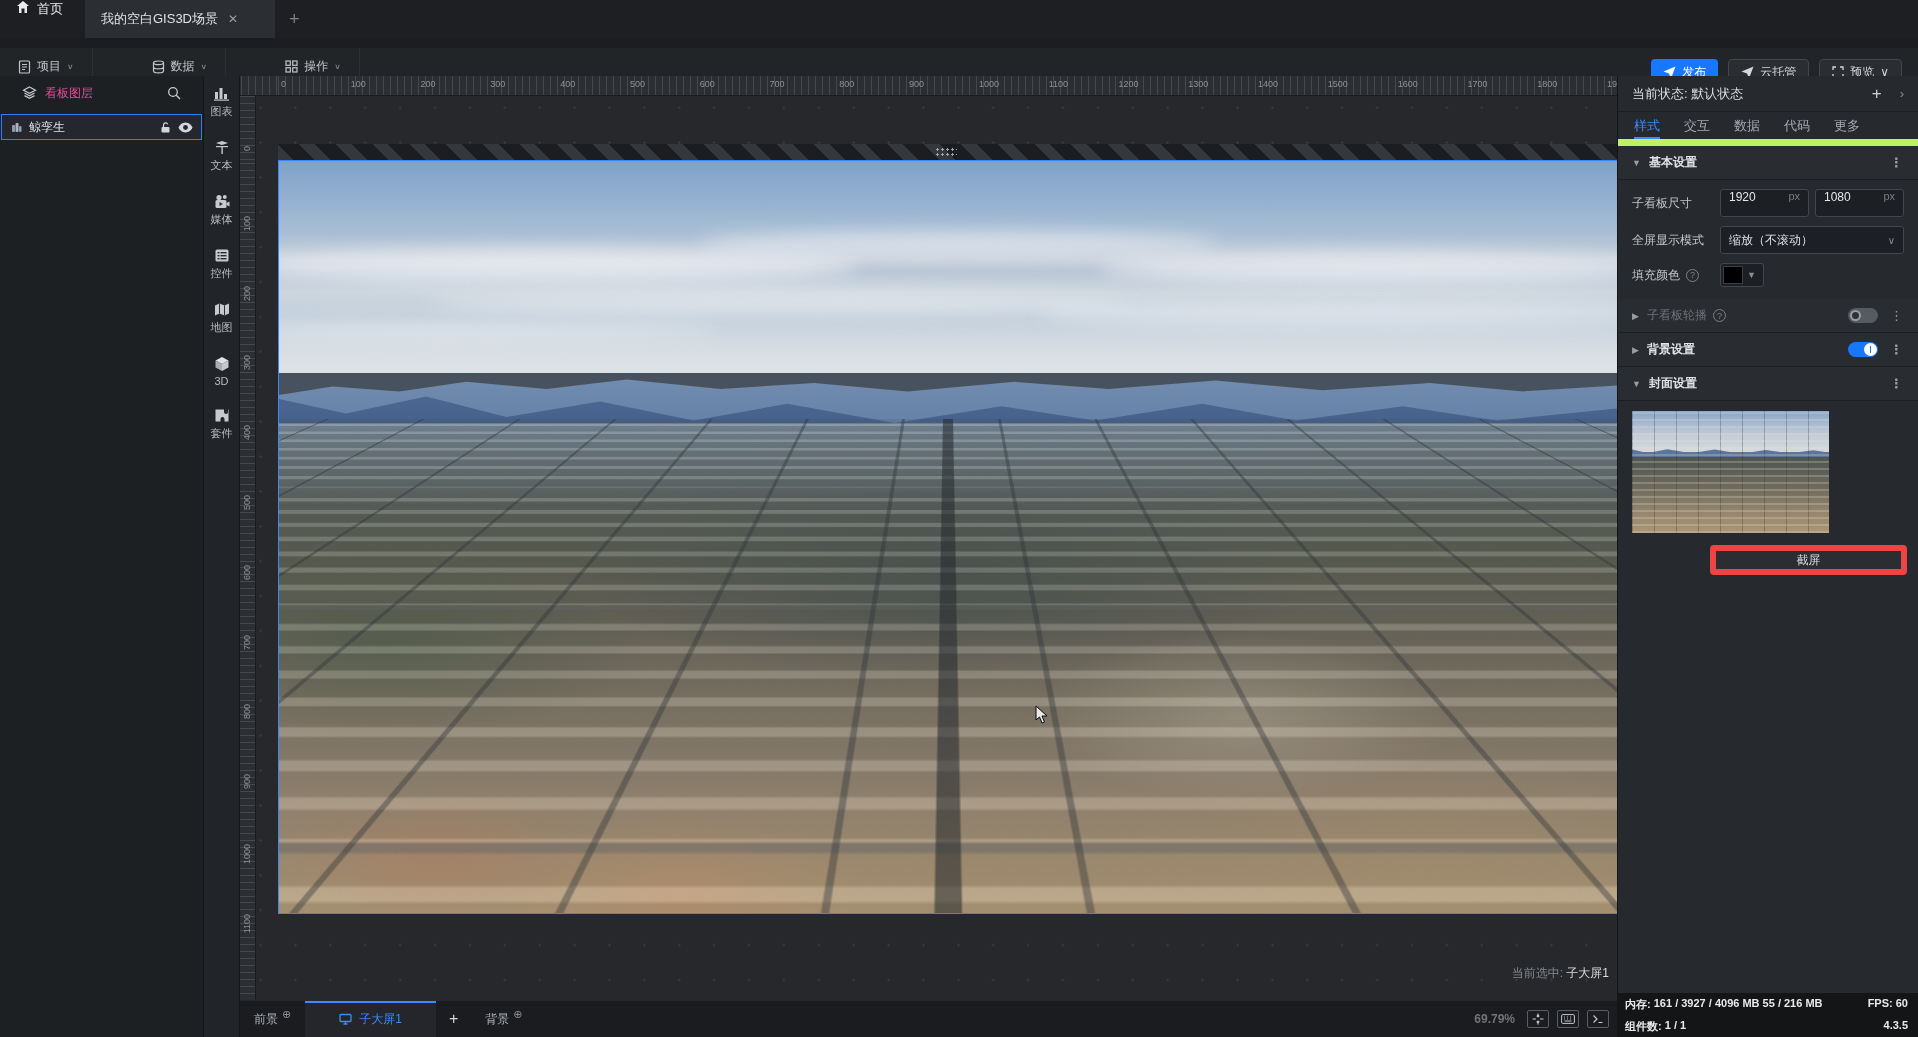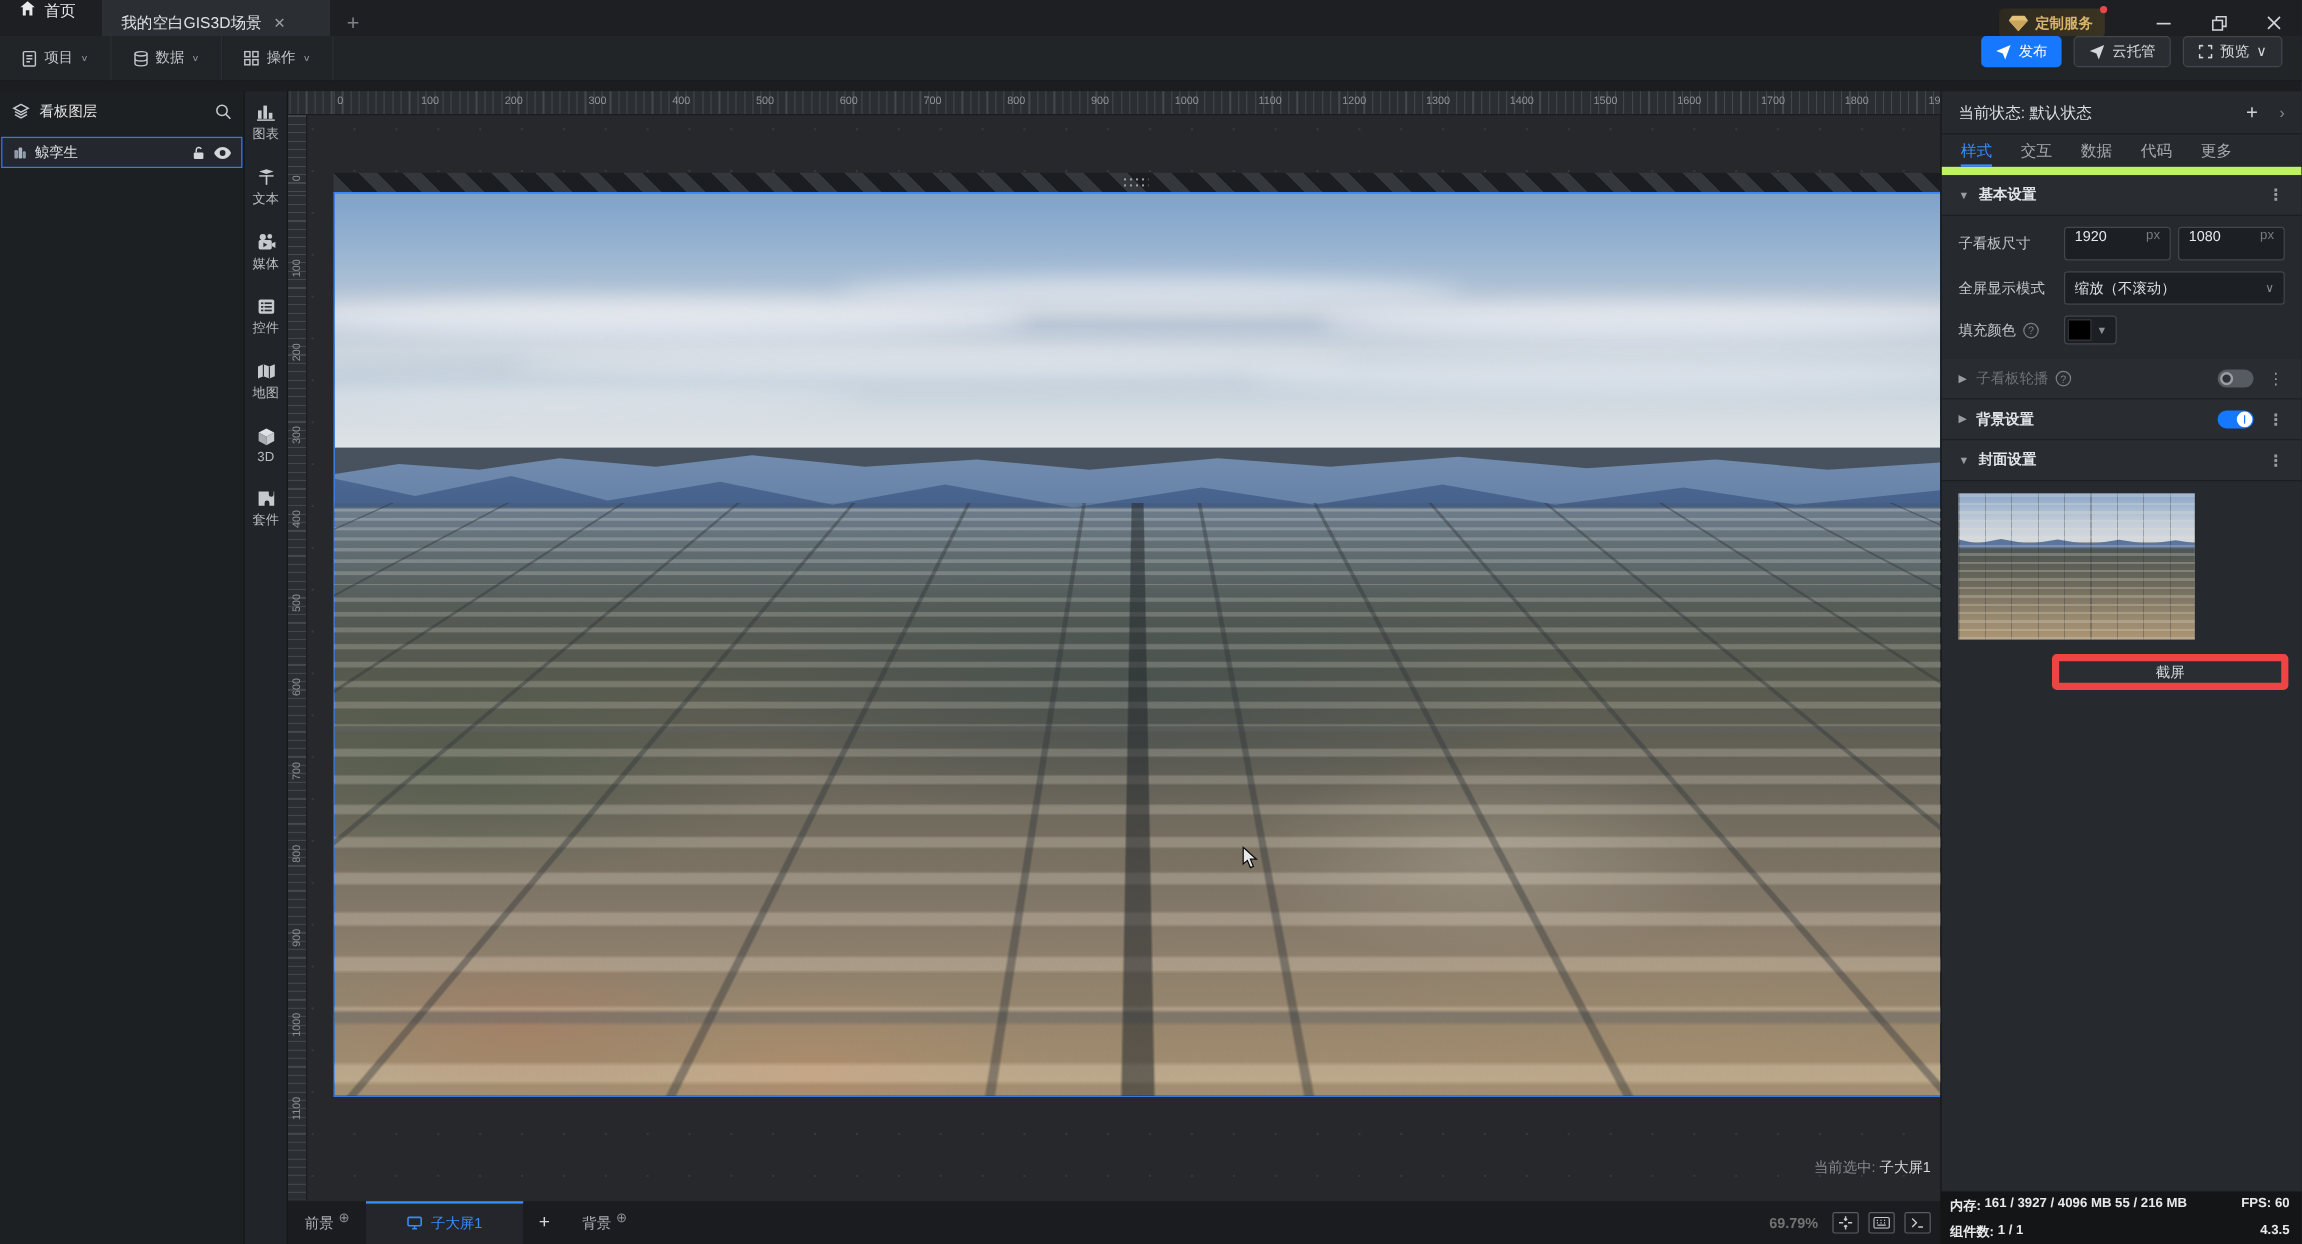--- a/index.html
+++ b/index.html
@@ -14,31 +14,31 @@
   .doc-tab { display:flex; align-items:center; gap:10px; background:#2b2e32; padding:0 16px; color:#dfe2e5; font-size:13px; min-width:190px; }
   .doc-tab .close-x { color:#9a9ea3; font-size:12px; cursor:pointer; }
   .newtab-btn { display:flex; align-items:center; padding:0 14px; color:#7f8388; font-size:18px; }
   #titlebar .right { margin-left:auto; display:flex; align-items:center; }
   .vip-badge { position:relative; display:flex; align-items:center; gap:6px; background:linear-gradient(90deg,#2e2a20,#3a3322); border-radius:4px; height:24px; padding:0 10px 0 8px; margin-right:26px; }
   .vip-badge .txt { color:#d8b36a; font-size:12px; font-weight:bold; }
   .vip-badge .dot { position:absolute; right:-2px; top:-2px; width:6px; height:6px; border-radius:50%; background:#e5484d; }
   .win-btn { width:46px; height:38px; display:flex; align-items:center; justify-content:center; color:#cfd2d6; }
 
   
-  #menubar { position:absolute; left:0; top:30px; width:1918px; height:38px; background:#222528; display:flex; align-items:flex-start; border-bottom:1px solid #17191b; }
+  #menubar { position:absolute; left:0; top:48px; width:1918px; height:38px; background:#222528; display:flex; align-items:flex-end; border-bottom:1px solid #17191b;gap:41px; }
   .menu-item { display:flex; align-items:center; gap:6px; padding:0 18px; height:100%; color:#c2c5c9; font-size:12px; border-right:1px solid #2c2f33; }
   .menu-item .chev { font-size:9px; color:#8a8e93; transform:scaleY(.8); }
   #menubar .right { margin-left:auto; display:flex; align-items:center; gap:10px; padding-right:16px; }
   .btn { display:flex; align-items:center; gap:6px; height:26px; padding:0 12px; border-radius:4px; font-size:12px; cursor:pointer; }
   .btn.primary { background:#1677ff; color:#fff; }
   .btn.ghost { background:#2a2d31; color:#d4d7da; border:1px solid #43474d; }
 
   
   #layers-panel { position:absolute; left:0; top:76px; width:204px; bottom:0; background:#1d2023; border-right:1px solid #141618; }
-  .lp-head { display:flex; align-items:center; gap:8px; height:34px; padding:0 10px; color:#e5e5e5; font-size:12px; }
+  .lp-head { display:flex; align-items:center; gap:8px; height:34px; padding:0 22px; color:#ec4899; font-size:12px; }
   .lp-head .spacer { flex:1; }
   .layer-row { display:flex; align-items:center; gap:6px; height:26px; margin:4px 1px 0 1px; padding:0 8px; background:#24282e; border:1px solid #2b7cff; color:#dfe2e5; }
   .layer-row .spacer { flex:1; }
 
   
   #rail { position:absolute; left:204px; top:76px; width:36px; bottom:0; background:#212428; border-right:1px solid #141618; display:flex; flex-direction:column; align-items:center; padding-top:10px; }
   .rail-item { display:flex; flex-direction:column; align-items:center; gap:3px; margin-bottom:21px; color:#b8bbbf; font-size:11px; width:100%; }
 
   
   #canvas { position:absolute; left:240px; top:76px; width:1377px; height:924px; background:#26282c; overflow:hidden;
@@ -155,46 +155,20 @@
     <svg width="14" height="14" viewBox="0 0 14 14">
         <path d="M7 1 L13 6 L11 6 L11 13 L8.5 13 L8.5 8.5 L5.5 8.5 L5.5 13 L3 13 L3 6 L1 6 Z" fill="#e8eaec"></path>
       </svg>
     <span>首页</span>
   </div>
   <div class="doc-tab">
     <span>我的空白GIS3D场景</span>
     <span class="close-x">✕</span>
   </div>
   <div class="newtab-btn">+</div>
-  <div class="right">
-    <div class="vip-badge">
-      <svg width="16" height="13" viewBox="0 0 16 13">
-          <path d="M3 0 L13 0 L16 4 L8 13 L0 4 Z" fill="#e3c178"></path>
-          <path d="M0 4 L16 4 L8 13 Z" fill="#caa55d"></path>
-        </svg>
-      <span class="txt">定制服务</span>
-      <span class="dot"></span>
-    </div>
-    <div class="win-btn">
-      <svg width="12" height="12" viewBox="0 0 12 12">
-          <rect x="0" y="6" width="12" height="1.4" fill="#cfd2d6"></rect>
-        </svg>
-    </div>
-    <div class="win-btn">
-      <svg width="13" height="13" viewBox="0 0 13 13" fill="none" stroke="#cfd2d6" stroke-width="1.3">
-          <rect x="1" y="4" width="8" height="8"></rect>
-          <path d="M4 4 V1 H12 V9 H9"></path>
-        </svg>
-    </div>
-    <div class="win-btn">
-      <svg width="12" height="12" viewBox="0 0 12 12" stroke="#cfd2d6" stroke-width="1.4">
-          <path d="M1 1 L11 11 M11 1 L1 11"></path>
-        </svg>
-    </div>
-  </div>
 </div>
 
 <div id="menubar">
   <div class="menu-item">
     <svg width="13" height="14" viewBox="0 0 13 14" fill="none" stroke="#c2c5c9" stroke-width="1.2">
         <rect x="1.5" y="1" width="10" height="12" rx="1"></rect>
         <path d="M4 4.5 H9 M4 7 H9 M4 9.5 H7"></path>
       </svg>
     <span>项目</span>
     <span class="chev">∨</span>

